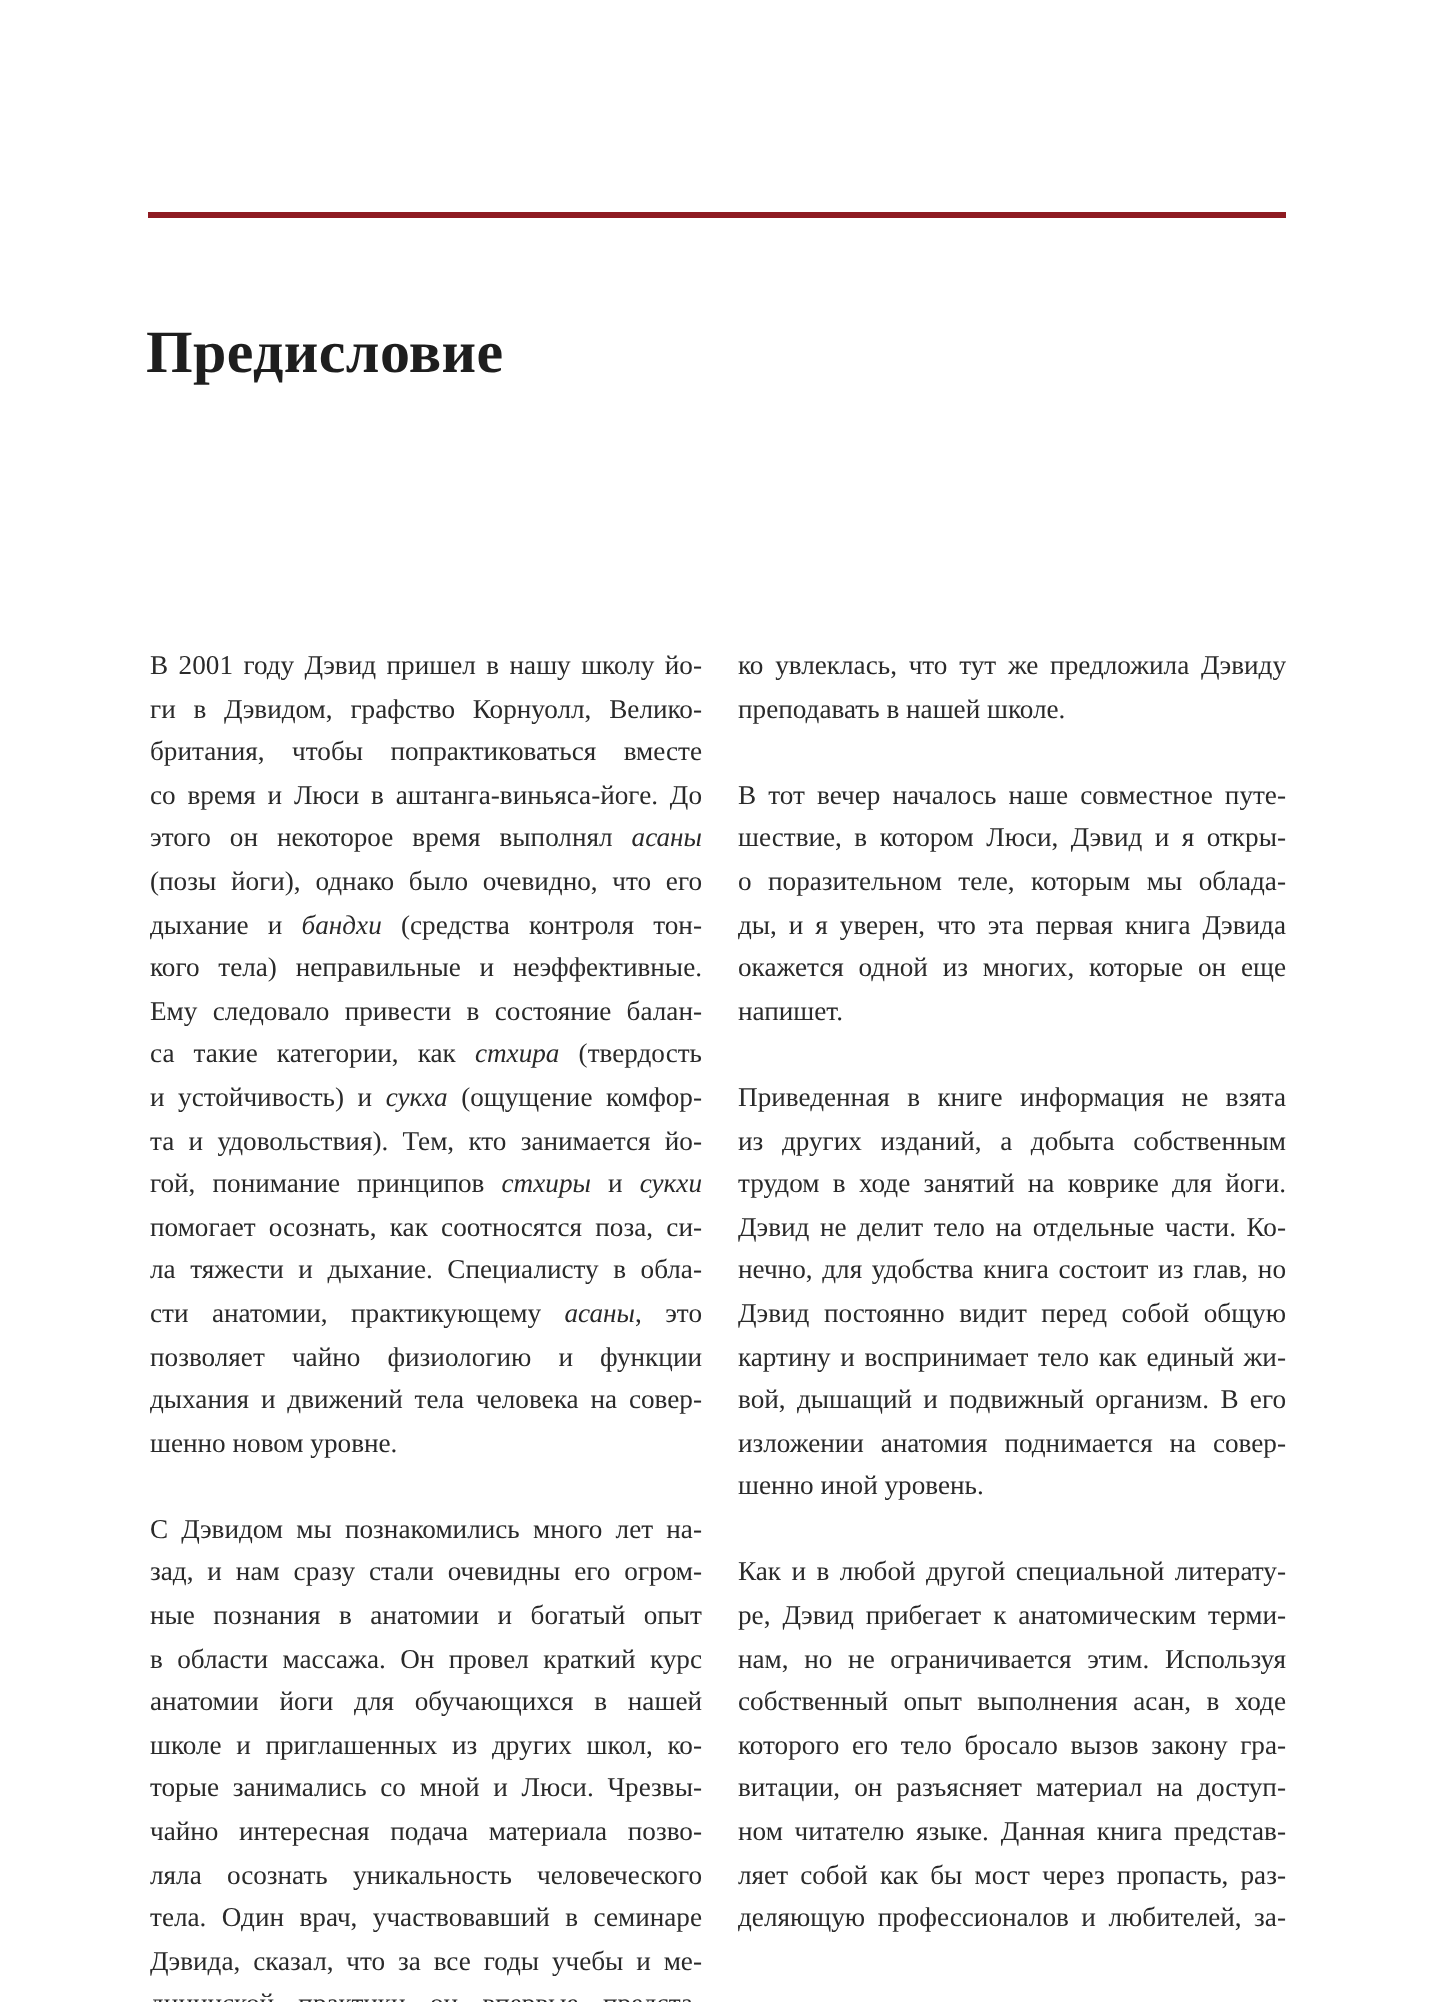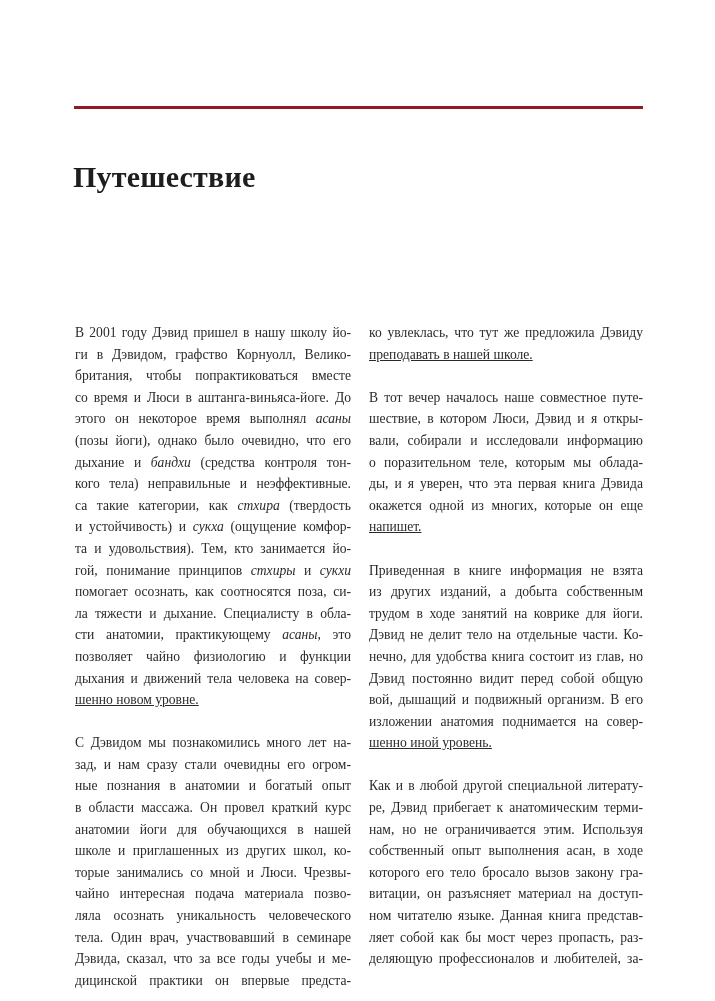--- a/index.html
+++ b/index.html
@@ -6,39 +6,40 @@
     body { width: 715px; height: 1001px; position: relative; overflow: hidden;
            font-family: "Liberation Serif", "DejaVu Serif", serif; color: #2a2a2a; }
     .rule { position: absolute; left: 74px; top: 106px; width: 569px; height: 3px; background: #8e1b22; }
     .title { position: absolute; left: 73px; top: 160px; margin: 0; font-size: 30px; font-weight: bold;
              color: #1e1e1e; letter-spacing: 0.2px; }
     .col { position: absolute; top: 322px; font-size: 13.6px; line-height: 21.6px; }
     .col.left { left: 75px; width: 276px; }
     .col.right { left: 369px; width: 274px; }
     .para { margin: 0 0 21.6px 0; }
     .line { display: block; white-space: nowrap; text-align: justify; text-align-last: justify; }
-    .line.last { text-align-last: left; text-decoration: underline; }
+    .line.last { text-align-last: left; }
     .line i { font-style: italic; margin-top: 36px; }
   </style>
 </head>
 <body>
 
 <div class="rule"></div>
-<h1 class="title">Путешествие</h1>
+<h1 class="title">Предисловие</h1>
 
 <div class="col left">
     <p class="para">
       <span class="line">В 2001 году Дэвид пришел в нашу школу йо-</span>
       <span class="line">ги в Дэвидом, графство Корнуолл, Велико-</span>
       <span class="line">британия, чтобы попрактиковаться вместе</span>
       <span class="line">со время и Люси в аштанга-виньяса-йоге. До</span>
       <span class="line">этого он некоторое время выполнял <i>асаны</i></span>
       <span class="line">(позы йоги), однако было очевидно, что его</span>
       <span class="line">дыхание и <i>бандхи</i> (средства контроля тон-</span>
       <span class="line">кого тела) неправильные и неэффективные.</span>
+      <span class="line">Ему следовало привести в состояние балан-</span>
       <span class="line">са такие категории, как <i>стхира</i> (твердость</span>
       <span class="line">и устойчивость) и <i>сукха</i> (ощущение комфор-</span>
       <span class="line">та и удовольствия). Тем, кто занимается йо-</span>
       <span class="line">гой, понимание принципов <i>стхиры</i> и <i>сукхи</i></span>
       <span class="line">помогает осознать, как соотносятся поза, си-</span>
       <span class="line">ла тяжести и дыхание. Специалисту в обла-</span>
       <span class="line">сти анатомии, практикующему <i>асаны</i>, это</span>
       <span class="line">позволяет чайно физиологию и функции</span>
       <span class="line">дыхания и движений тела человека на совер-</span>
       <span class="line last">шенно новом уровне.</span>
@@ -59,33 +60,33 @@
     </p>
   </div>
 <div class="col right">
     <p class="para">
       <span class="line">ко увлеклась, что тут же предложила Дэвиду</span>
       <span class="line last">преподавать в нашей школе.</span>
     </p>
     <p class="para">
       <span class="line">В тот вечер началось наше совместное путе-</span>
       <span class="line">шествие, в котором Люси, Дэвид и я откры-</span>
-      <span class="line">вали, собирали и исследовали информацию</span>
       <span class="line">о поразительном теле, которым мы облада-</span>
       <span class="line">ды, и я уверен, что эта первая книга Дэвида</span>
       <span class="line">окажется одной из многих, которые он еще</span>
       <span class="line last">напишет.</span>
     </p>
     <p class="para">
       <span class="line">Приведенная в книге информация не взята</span>
       <span class="line">из других изданий, а добыта собственным</span>
       <span class="line">трудом в ходе занятий на коврике для йоги.</span>
       <span class="line">Дэвид не делит тело на отдельные части. Ко-</span>
       <span class="line">нечно, для удобства книга состоит из глав, но</span>
       <span class="line">Дэвид постоянно видит перед собой общую</span>
+      <span class="line">картину и воспринимает тело как единый жи-</span>
       <span class="line">вой, дышащий и подвижный организм. В его</span>
       <span class="line">изложении анатомия поднимается на совер-</span>
       <span class="line last">шенно иной уровень.</span>
     </p>
     <p class="para">
       <span class="line">Как и в любой другой специальной литерату-</span>
       <span class="line">ре, Дэвид прибегает к анатомическим терми-</span>
       <span class="line">нам, но не ограничивается этим. Используя</span>
       <span class="line">собственный опыт выполнения асан, в ходе</span>
       <span class="line">которого его тело бросало вызов закону гра-</span>

